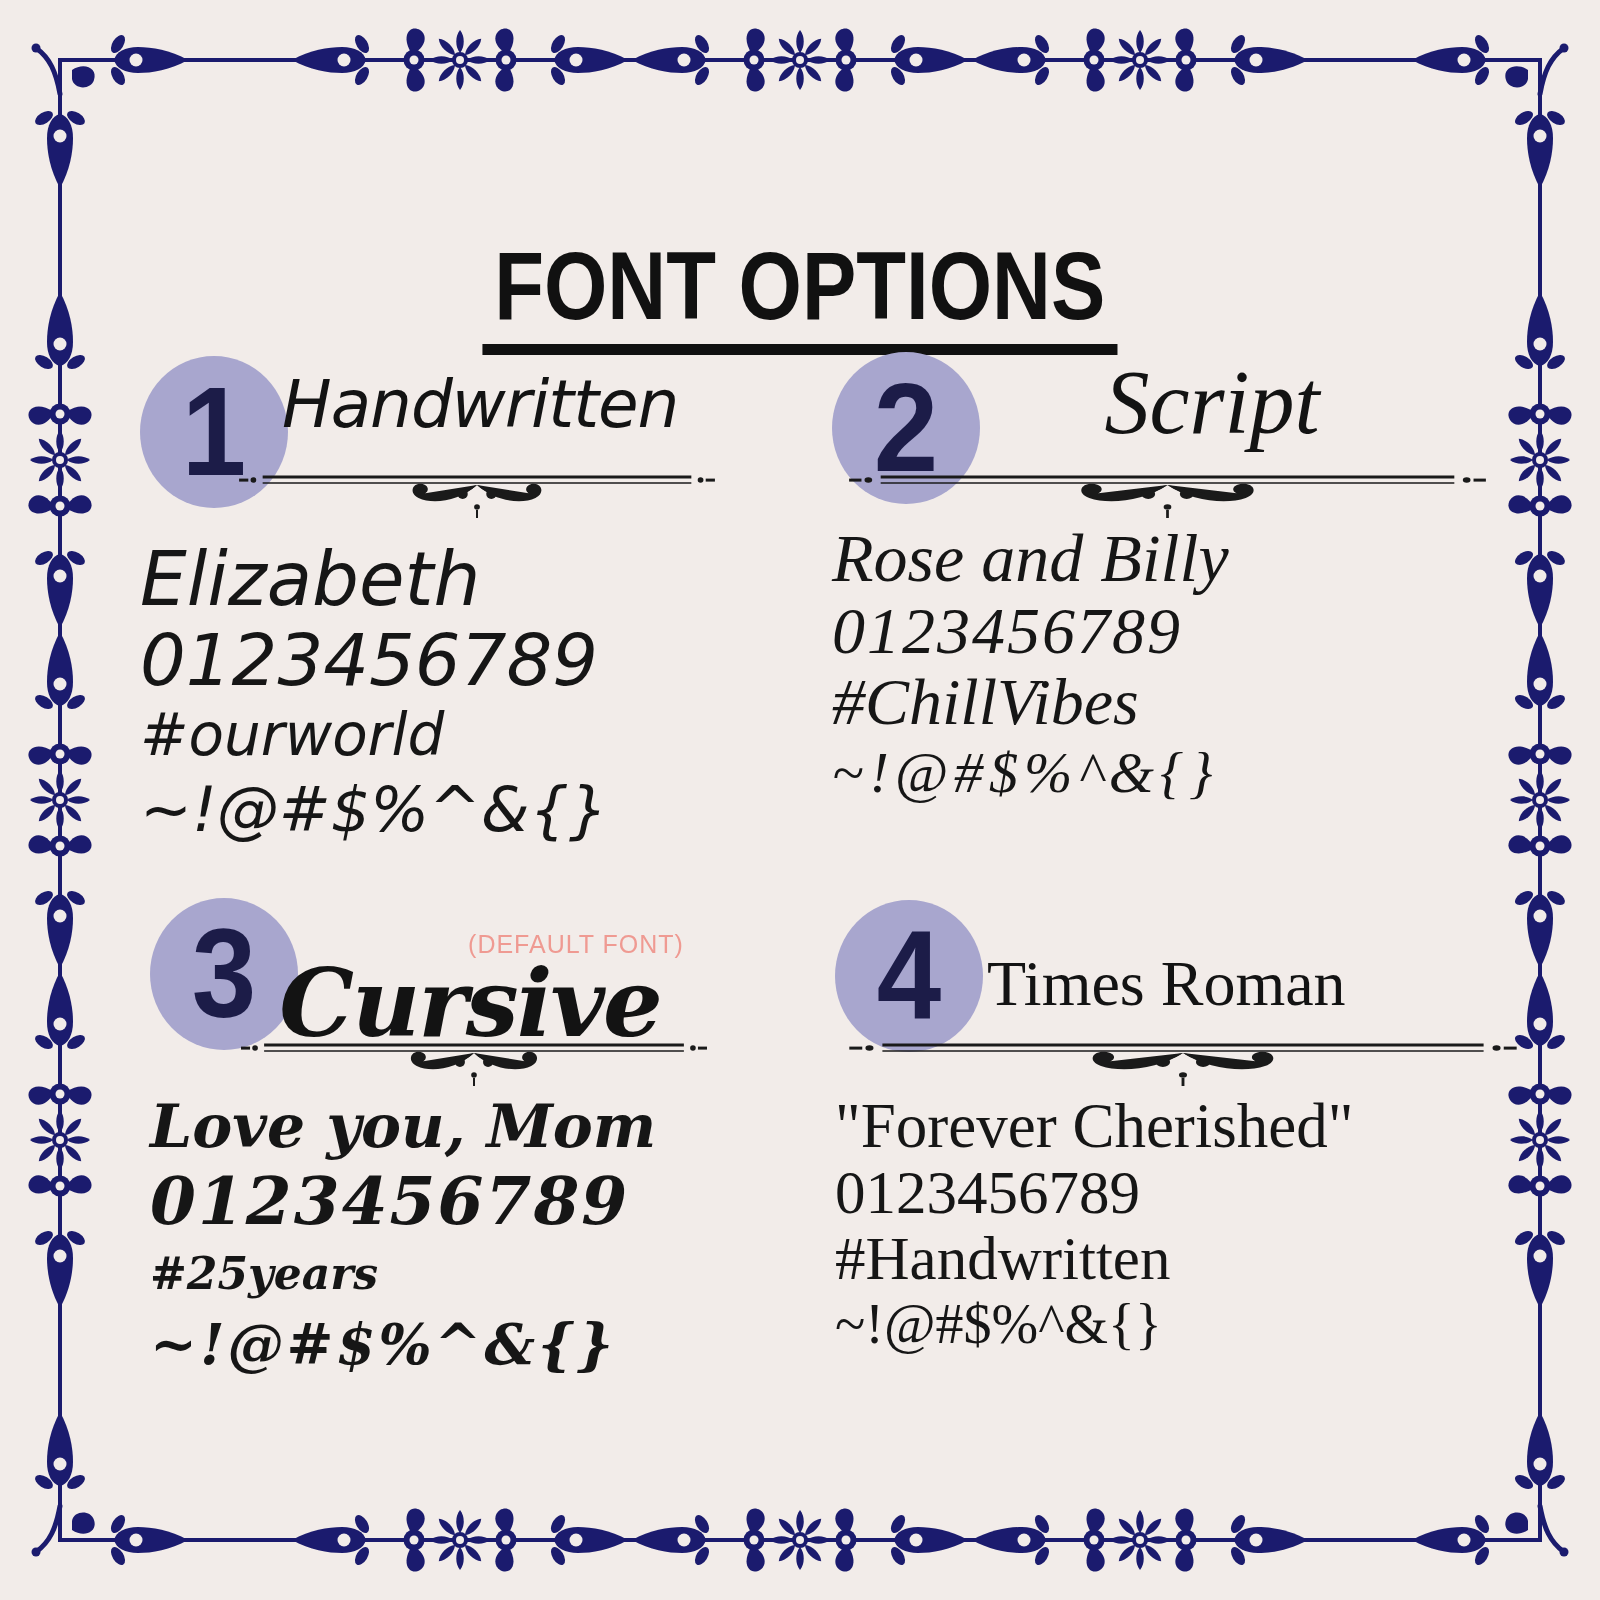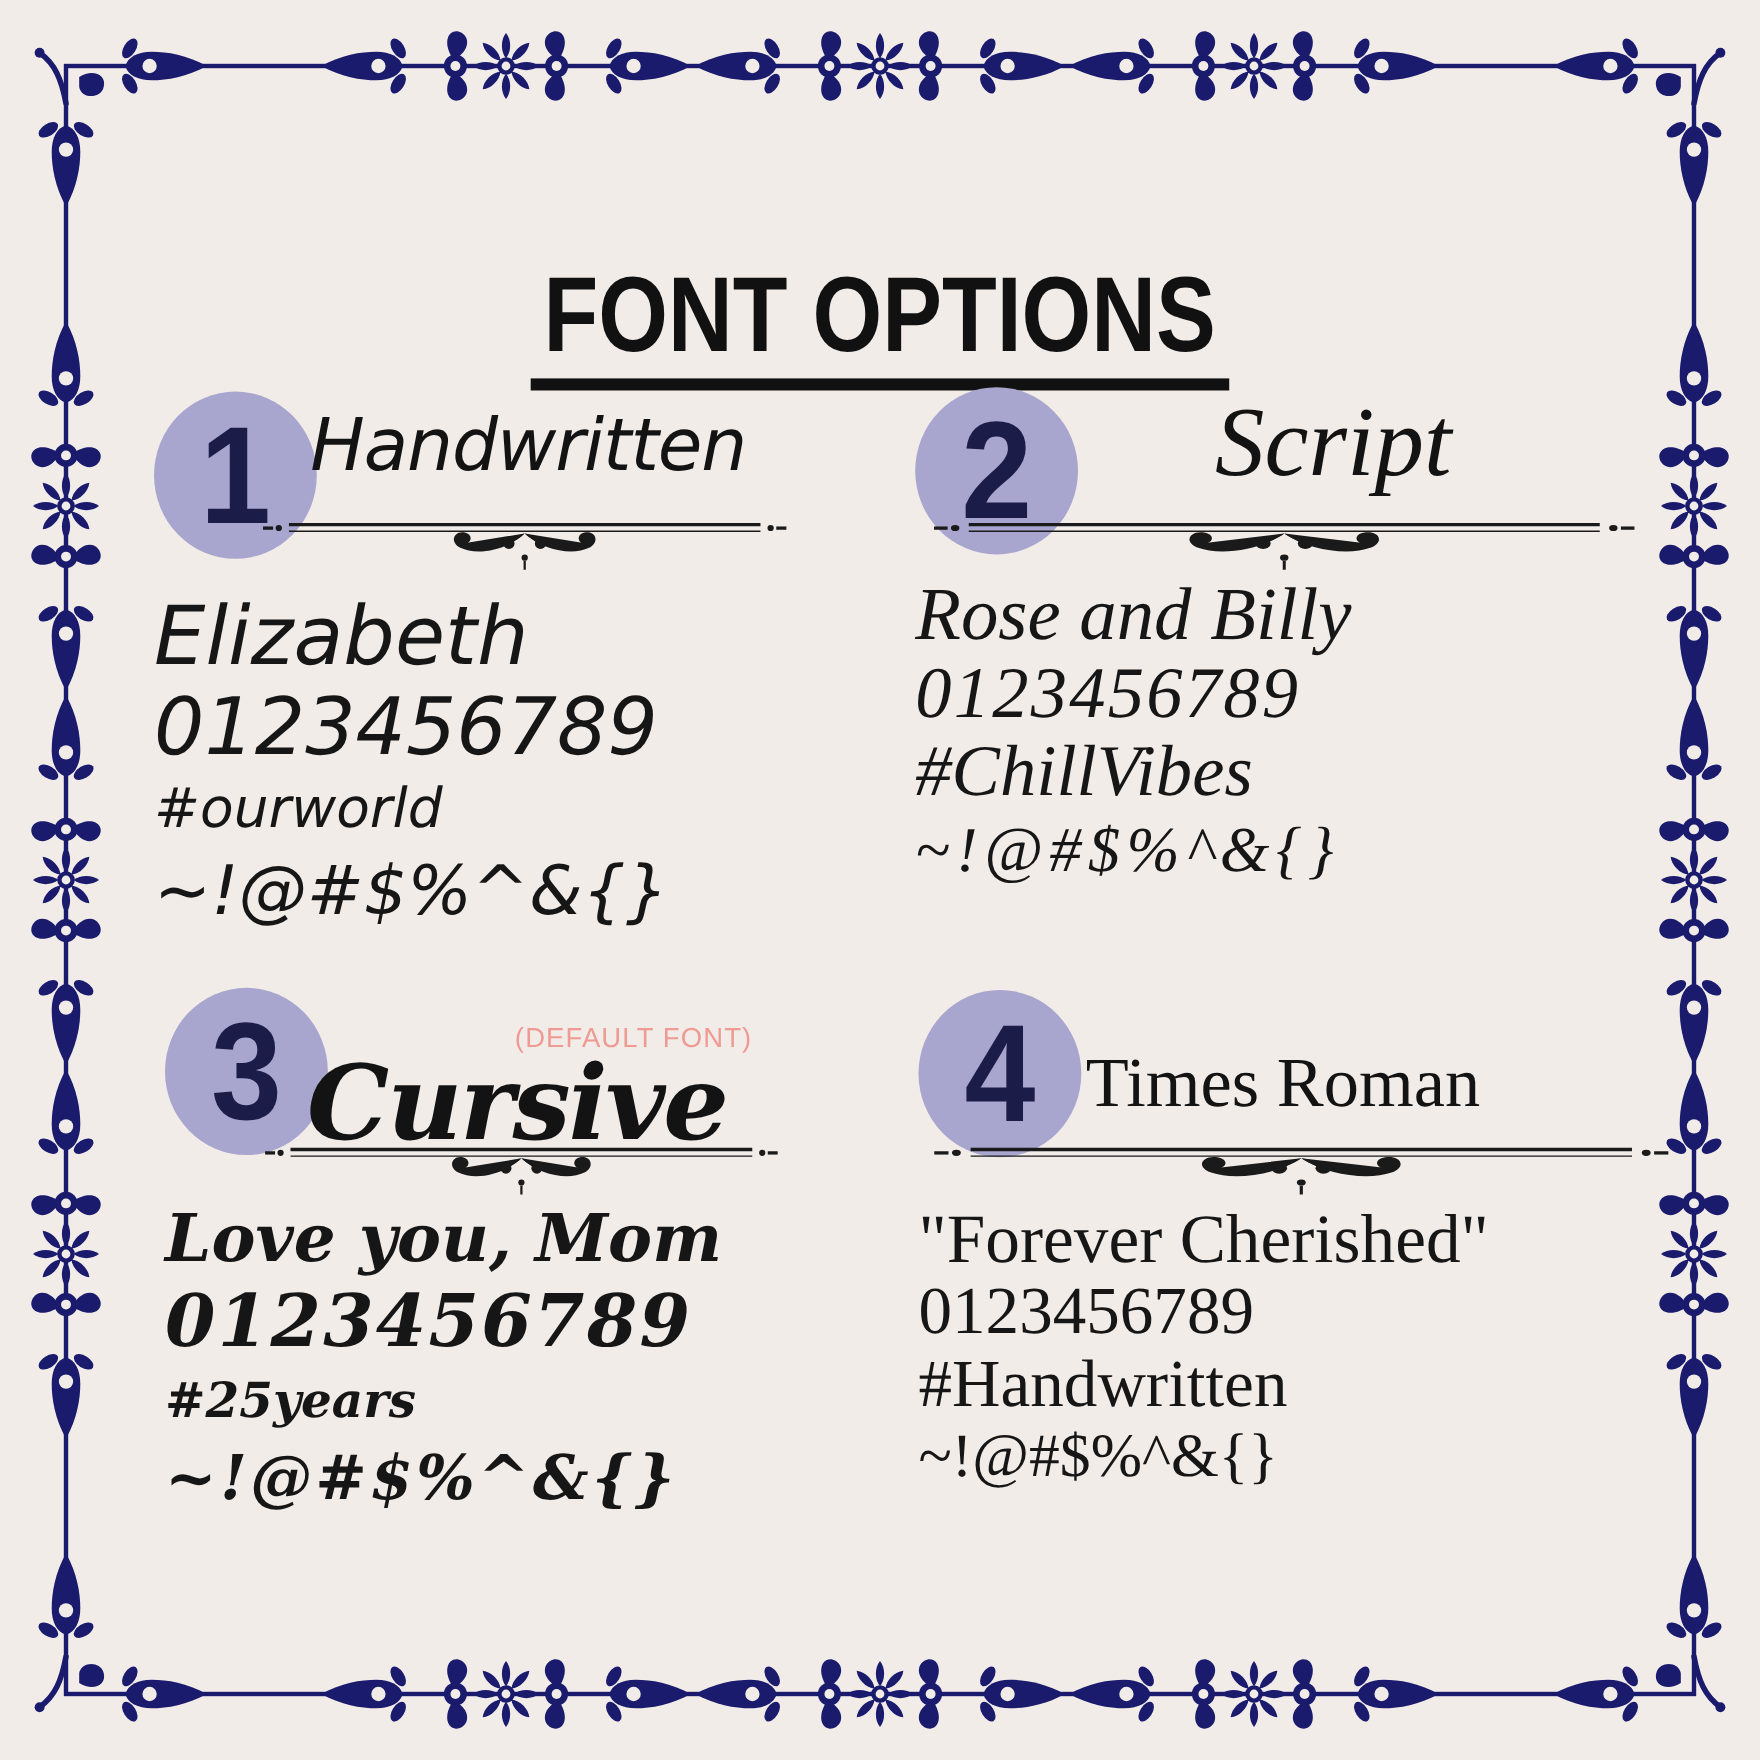--- a/index.html
+++ b/index.html
@@ -47,21 +47,21 @@
 
   .samples{position:absolute;left:0;width:100%;color:var(--ink);}
   .opt1 .samples{top:180px;}
   .opt2 .samples{top:168px;}
   .opt3 .samples{top:190px;}
   .opt4 .samples{top:192px;}
   .line{white-space:nowrap;}
 
   .opt1 .sA{font-size:74px;line-height:86px;}
   .opt1 .sB{font-size:72px;line-height:76px;}
-  .opt1 .sC{font-size:50px;line-height:74px;}
+  .opt1 .sC{font-size:58px;line-height:74px;}
   .opt1 .sD{font-size:62px;line-height:76px;}
 
   .opt2 .sA{font-size:68px;line-height:76px;}
   .opt2 .sB{font-size:66px;line-height:70px;letter-spacing:2px;}
   .opt2 .sC{font-size:66px;line-height:72px;}
   .opt2 .sD{font-size:58px;line-height:70px;letter-spacing:6px;}
 
   .opt3 .sA{font-size:60px;line-height:76px;}
   .opt3 .sB{font-size:66px;line-height:74px;letter-spacing:2px;}
   .opt3 .sC{font-size:44px;line-height:72px;}

